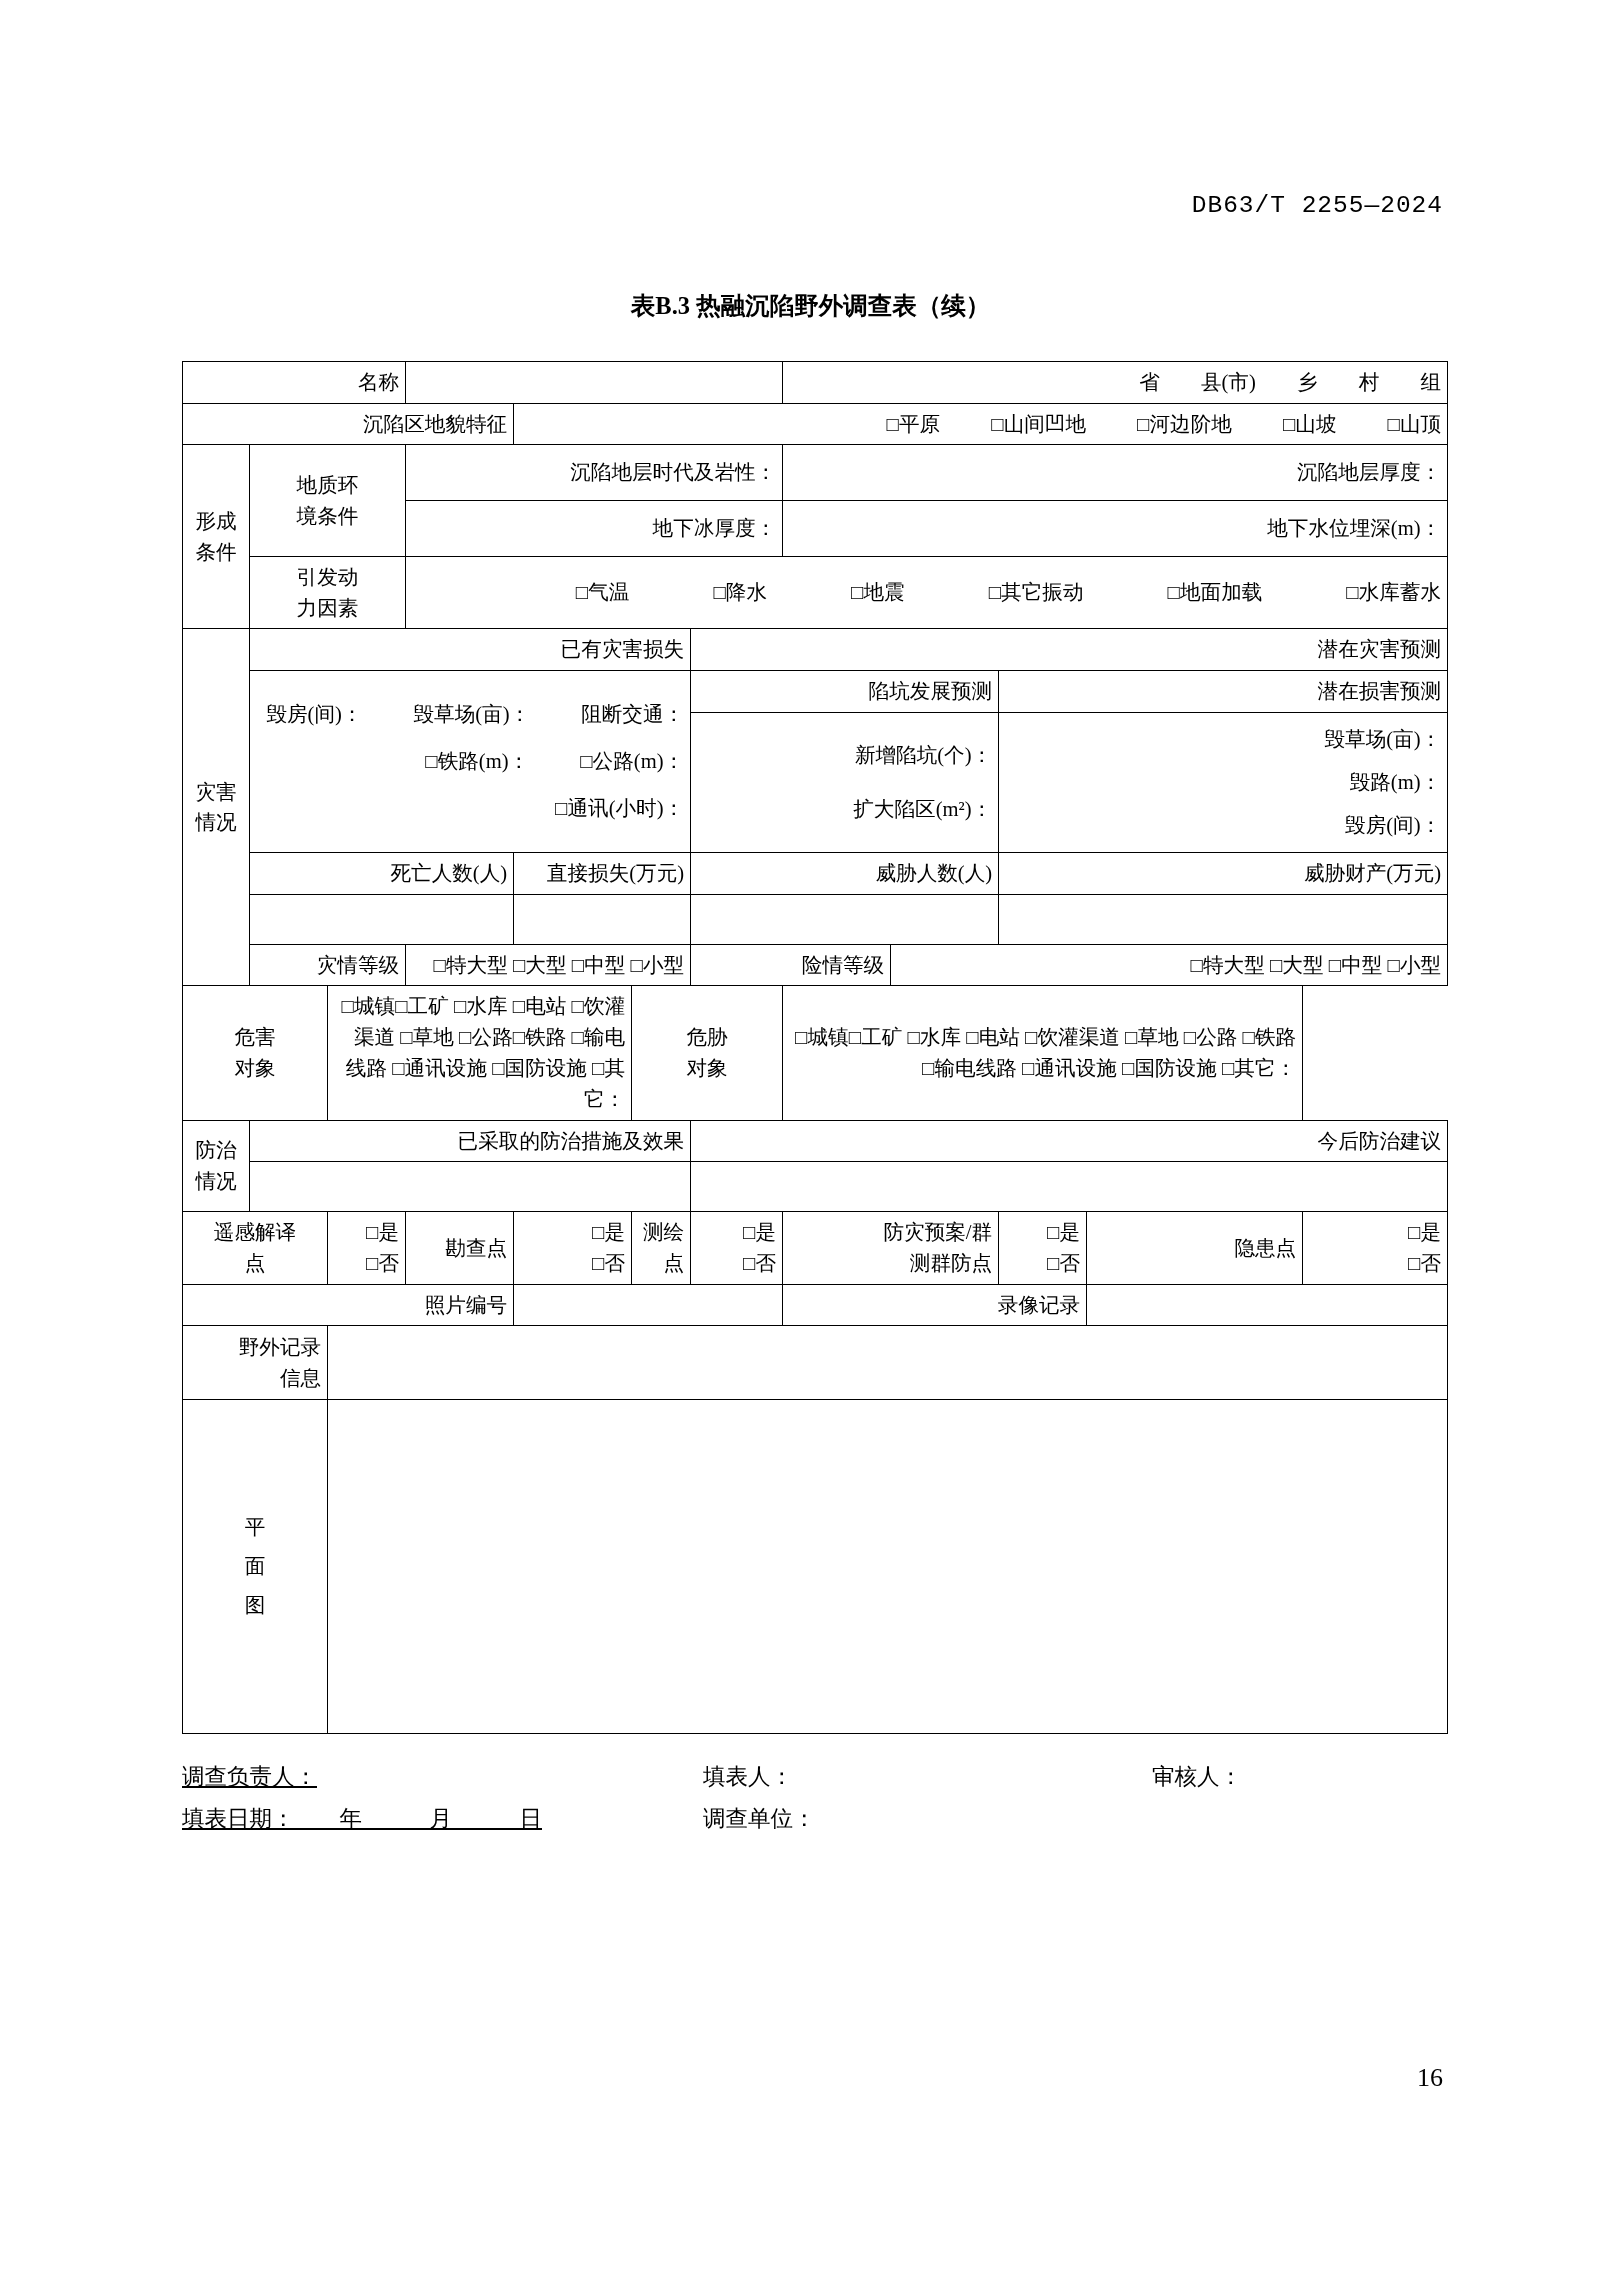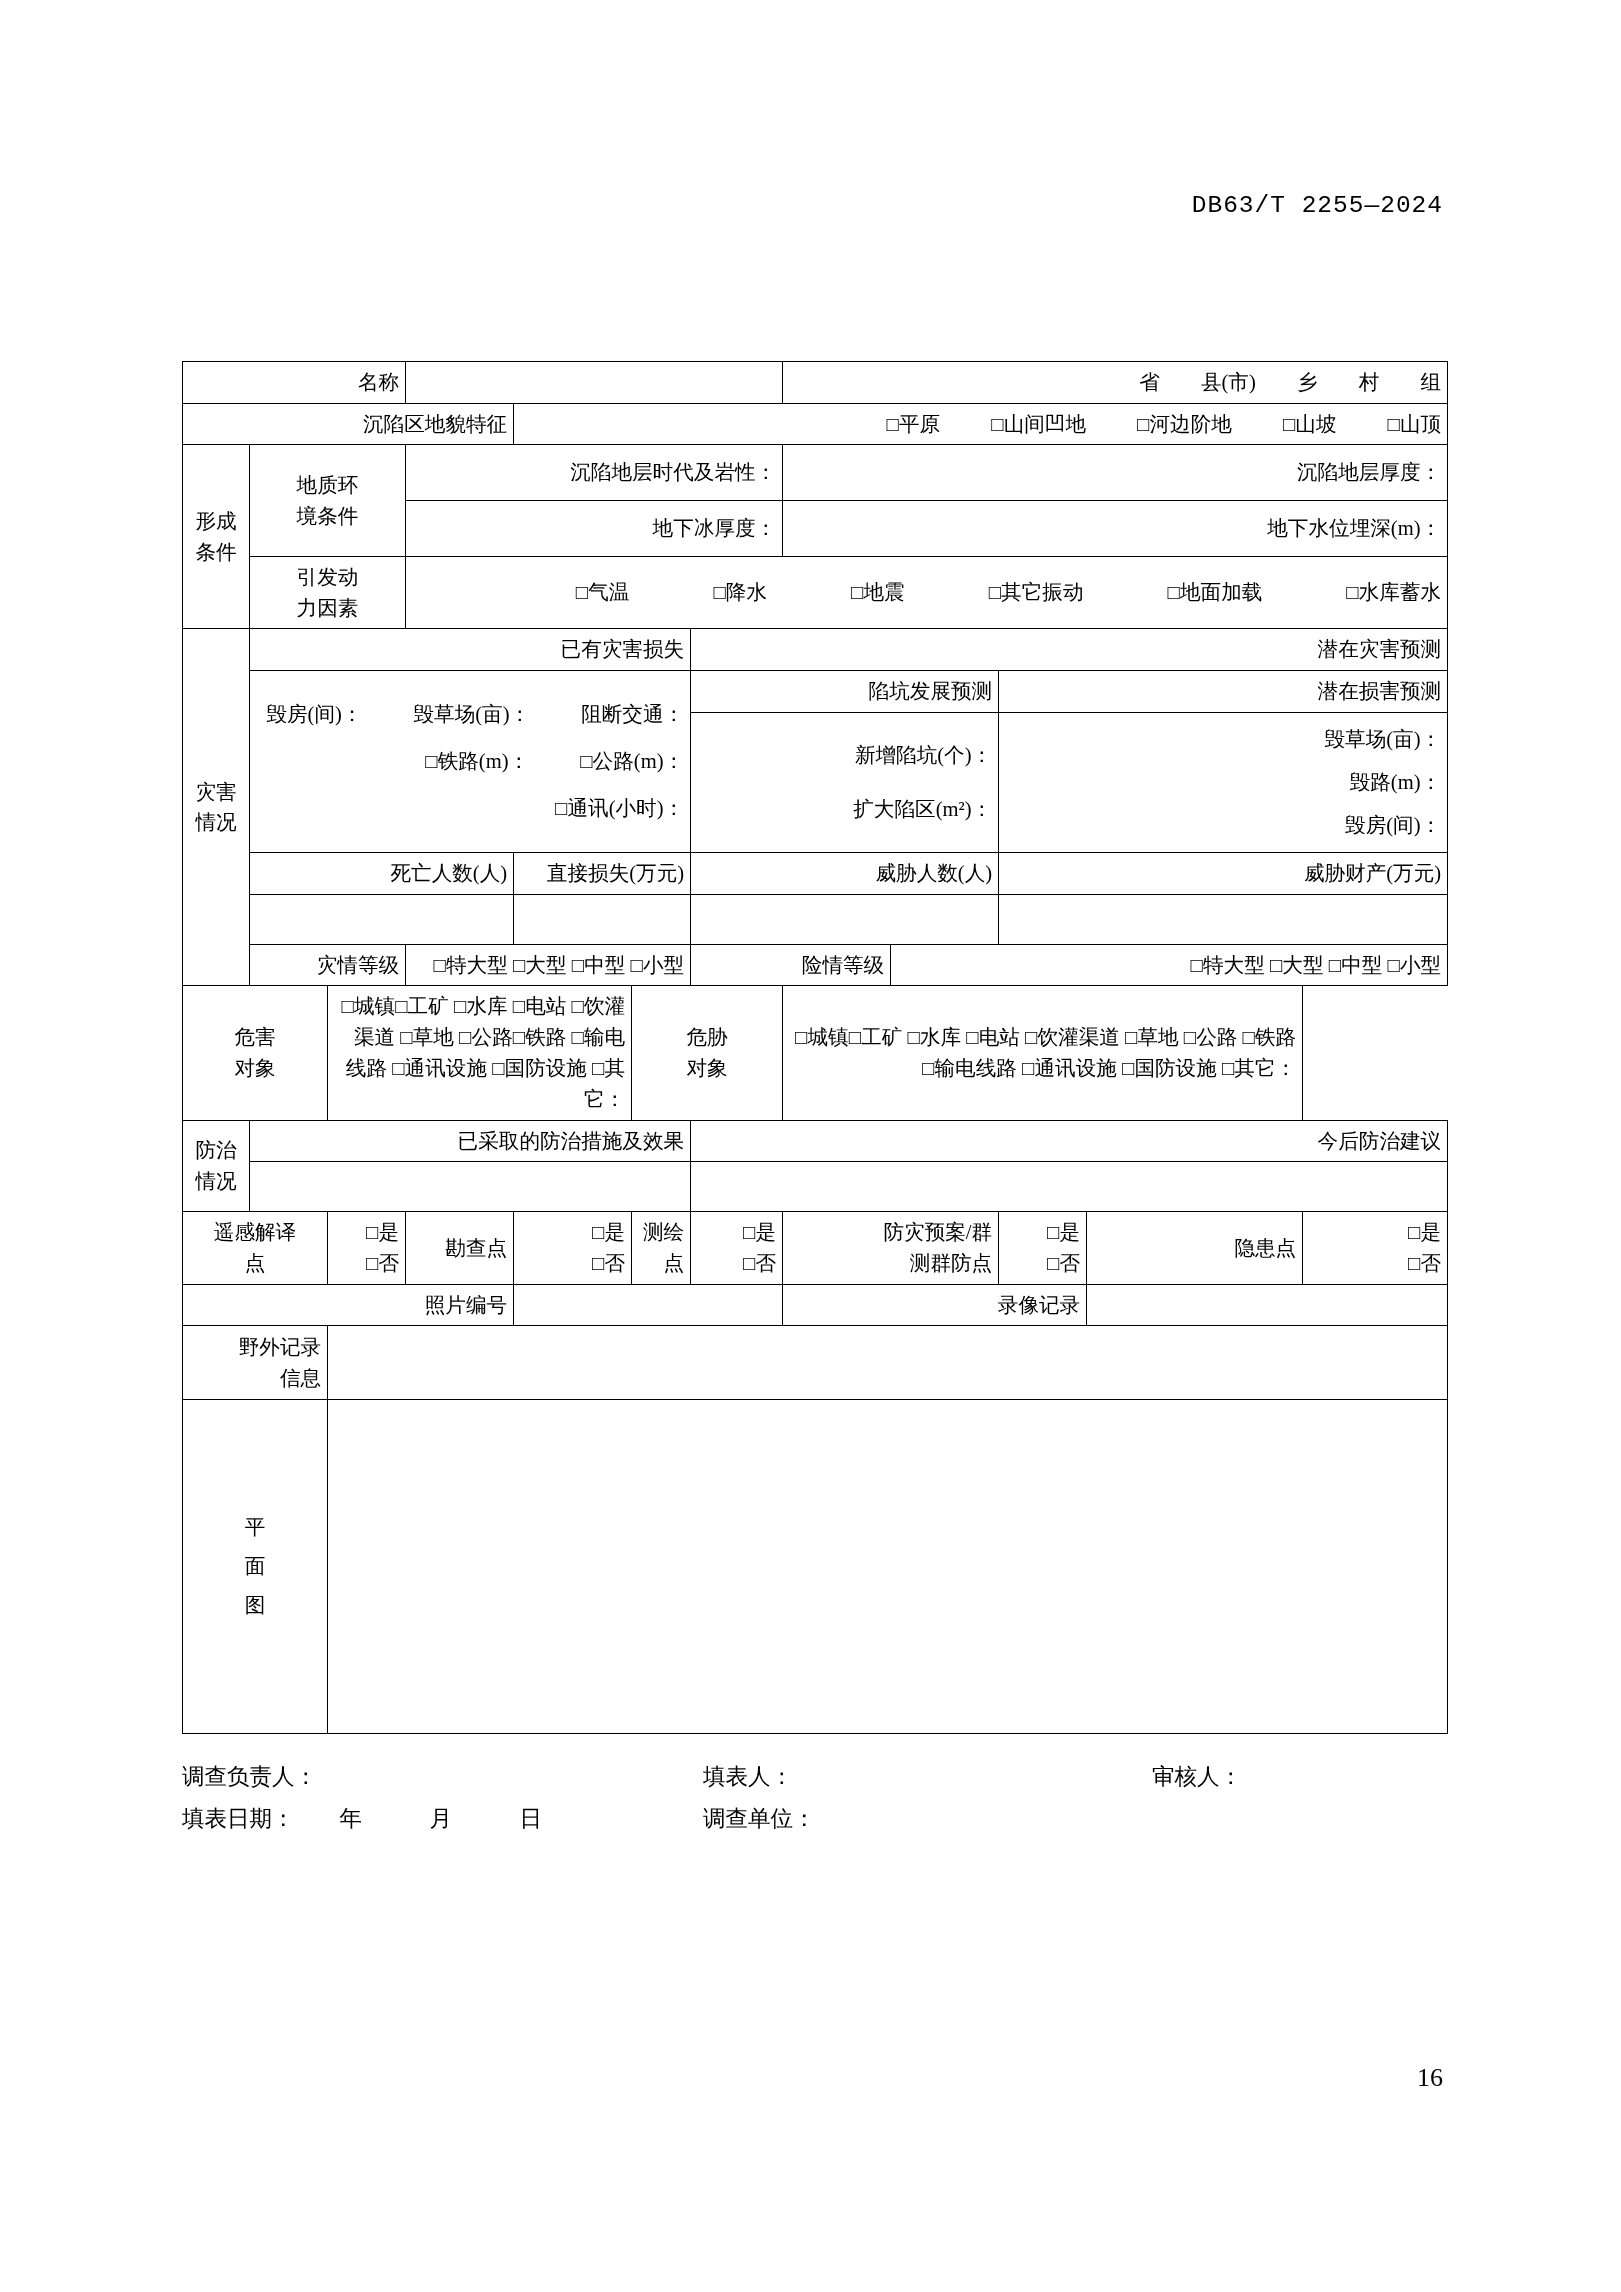--- a/index.html
+++ b/index.html
@@ -70,40 +70,41 @@
   }
   .plan-cell .ch { display: block; line-height: 1.9; }
   .footer {
     position: absolute;
     left: 182px;
     width: 1264px;
     font-size: 22.5px;
   }
   .footer-row1 { top: 1761px; }
   .footer-row2 { top: 1803px; }
-  .footer .f1 { position: absolute; left: 0; }
+  .footer .f1 { position: absolute; left: 0; text-decoration: underline; }
   .footer .f2 { position: absolute; left: 521px; }
   .footer .f3 { position: absolute; left: 970px; }
   .page-num {
     position: absolute;
     right: 178px;
     top: 2063px;
     font-size: 26px;
     font-family: "Liberation Serif", serif;
   }
   .gapmd { display: inline-block; width: 51px; }
   .gaplg { display: inline-block; width: 84px; }
 </style>
 </head>
 <body>
 
 <div class="page">
 
   <div class="header-std">DB63/T 2255—2024</div>
 
+  <div class="doc-title">表B.3 热融沉陷野外调查表（续）</div>
 
   <table class="form">
     <colgroup>
       <col style="width:67px">
       <col style="width:78px">
       <col style="width:78px">
       <col style="width:108px">
       <col style="width:118px">
       <col style="width:59px">
       <col style="width:92px">

